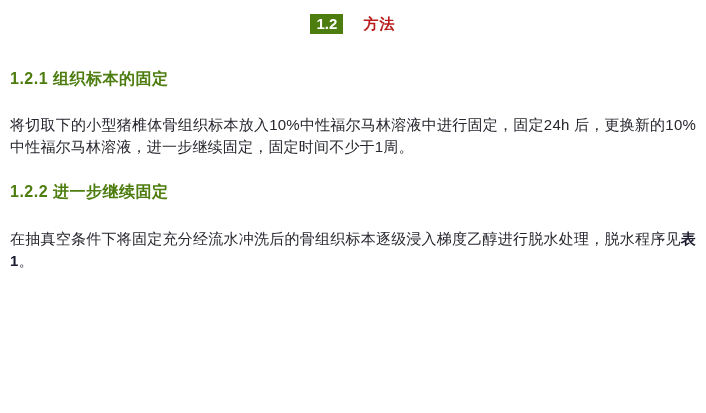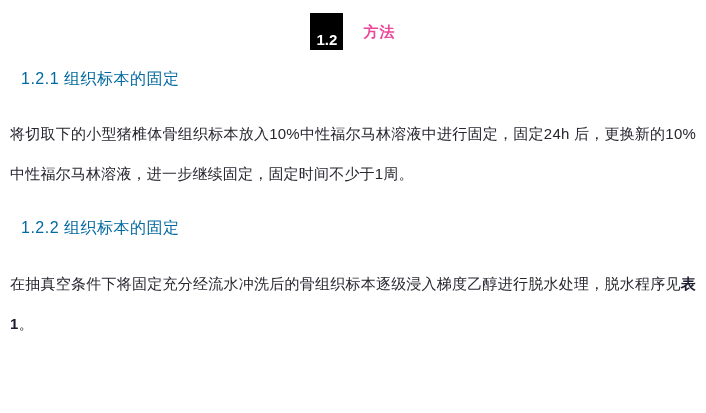--- a/index.html
+++ b/index.html
@@ -22,48 +22,48 @@
     margin-top: 13px;
     height: 20px;
     line-height: 20px;
     text-align: center;
     font-size: 15px;
     font-weight: bold;
     white-space: nowrap;
   }
   .num-badge {
     display: inline-block;
-    background: #000000;
+    background: #4d7c0f;
     color: #ffffff;
-    padding: 18px 6px 2px 6px;
+    padding: 1px 6px 2px 6px;
     margin-right: 16px;
     line-height: 17px;
     vertical-align: middle;
   }
   .title-label {
-    color: #ec4899;
+    color: #b91c1c;
     letter-spacing: 1px;
     vertical-align: middle;
   }
   .sec-heading {
-    margin: 11px;
-    color: #0369a1;
+    margin: 0;
+    color: #4d7c0f;
     font-size: 16px;
-    font-weight: normal;
+    font-weight: bold;
     line-height: 18px;
     letter-spacing: 0.5px;
   }
   .heading-1 { margin-top: 37px; }
   .heading-2 { margin-top: 25px; }
   .heading-3 { margin-top: 25px; }
   .body-para {
     margin: 0;
     color: #26262E;
     font-size: 15px;
-    line-height: 40px;
+    line-height: 22px;
     text-align: justify;
     text-align-last: left;
     letter-spacing: 0.2px;
   }
   .para-1 { margin-top: 26px; }
   .para-2 { margin-top: 27px; }
   .para-3 { margin-top: 27px; }
   .bold-ref {
     font-weight: bold;
     color: #1c1c30;
@@ -76,19 +76,19 @@
 
   <div class="title-row">
     <span class="num-badge">1.2</span>
     <span class="title-label">方法</span>
   </div>
 
   <div class="sec-heading heading-1">1.2.1 组织标本的固定</div>
 
   <p class="body-para para-1">将切取下的小型猪椎体骨组织标本放入10%中性福尔马林溶液中进行固定，固定24h 后，更换新的10%中性福尔马林溶液，进一步继续固定，固定时间不少于1周。</p>
 
-  <div class="sec-heading heading-2">1.2.2 组织标本的固定</div>
+  <div class="sec-heading heading-2">1.2.2 进一步继续固定</div>
 
 
 
   <p class="body-para para-3"><span>在抽真空条件下将固定充分经流水冲洗后的骨组织标本逐级浸入梯度乙醇进行脱水处理，脱水程序见</span><span class="bold-ref">表1</span><span>。</span></p>
 
 </div>
 
 </body></html>

